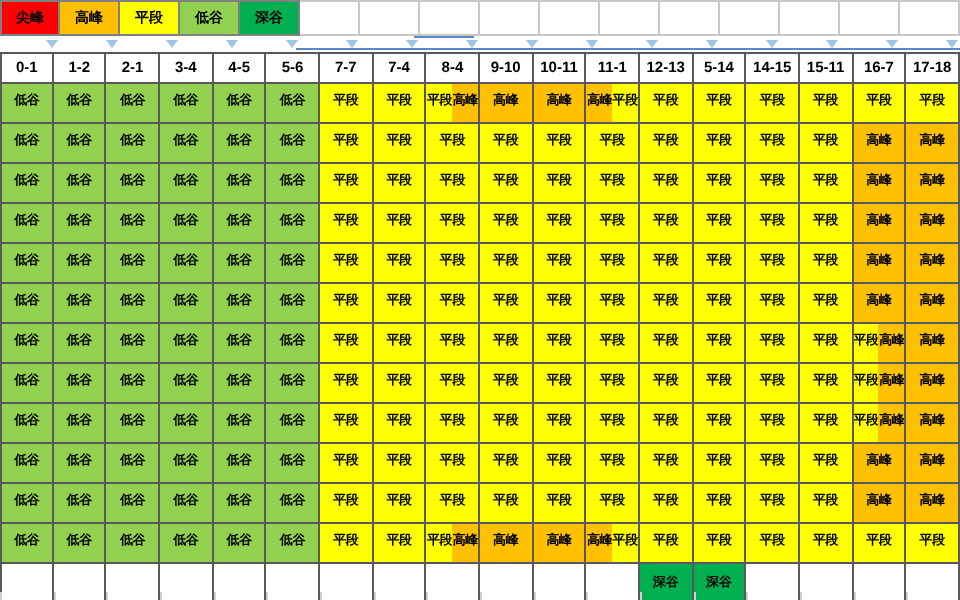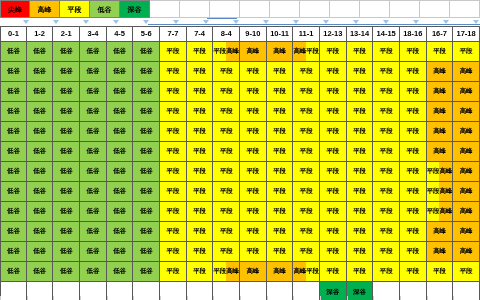--- a/index.html
+++ b/index.html
@@ -144,23 +144,23 @@
       <div class="hdr-cell">3-4</div>
       <div class="hdr-cell">4-5</div>
       <div class="hdr-cell">5-6</div>
       <div class="hdr-cell">7-7</div>
       <div class="hdr-cell">7-4</div>
       <div class="hdr-cell">8-4</div>
       <div class="hdr-cell">9-10</div>
       <div class="hdr-cell">10-11</div>
       <div class="hdr-cell">11-1</div>
       <div class="hdr-cell">12-13</div>
-      <div class="hdr-cell">13-14</div>
+      <div class="hdr-cell">5-14</div>
       <div class="hdr-cell">14-15</div>
-      <div class="hdr-cell">18-16</div>
+      <div class="hdr-cell">15-11</div>
       <div class="hdr-cell">16-7</div>
       <div class="hdr-cell">17-18</div>
     </div>
 
   <div class="grid">
       <div class="row">
         <div class="cell">
           <div class="seg" style="background: rgb(146, 208, 80);">低谷</div>
         </div>
         <div class="cell">

